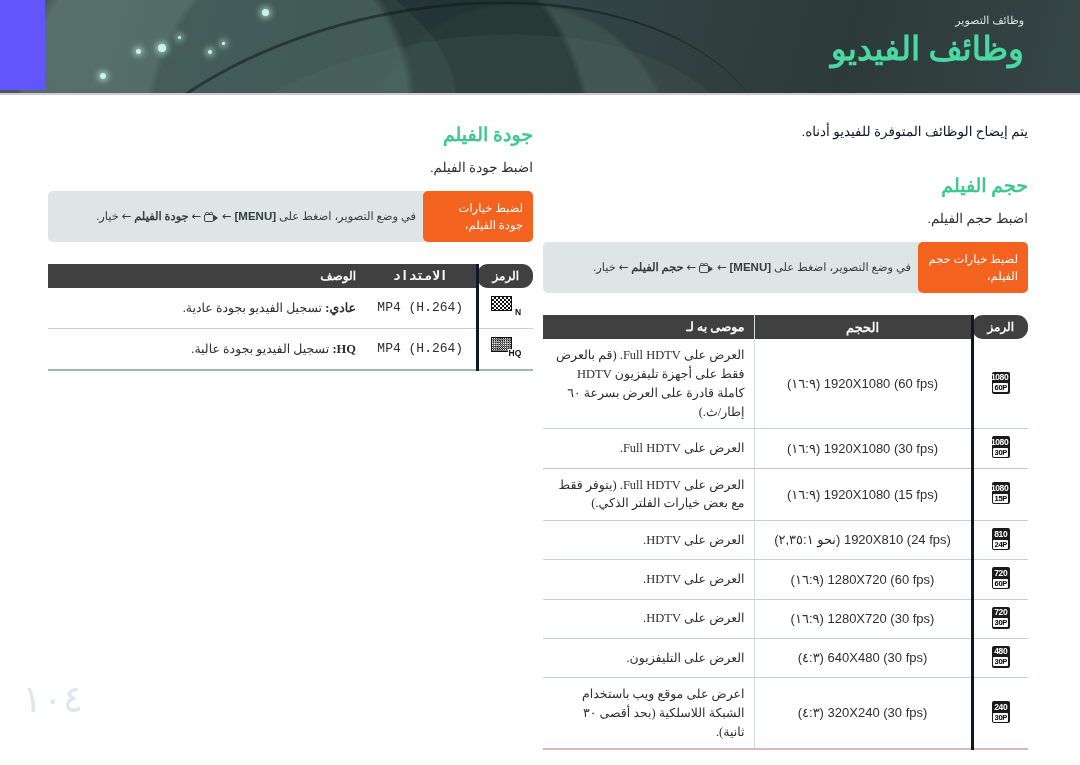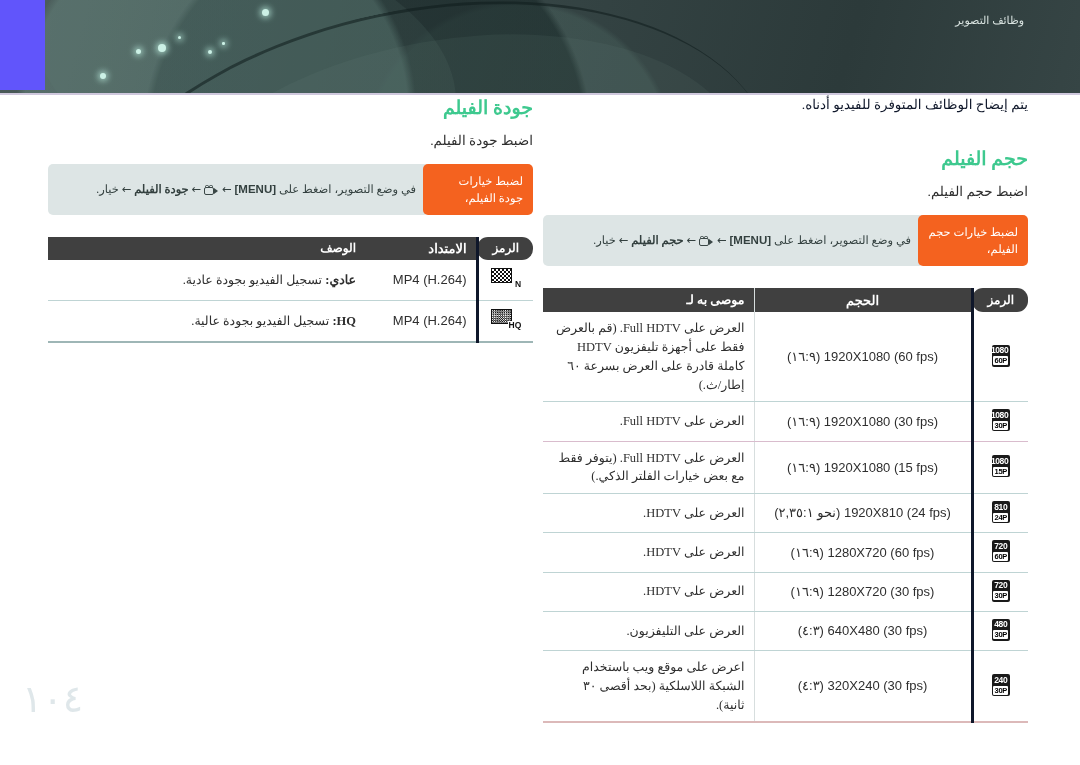--- a/index.html
+++ b/index.html
@@ -99,21 +99,21 @@
     color: #4bd9a2;
     font-size: 33px;
     font-weight: bold;
     line-height: 1.2;
     z-index: 4;
   }
 
   
   .col {
     position: absolute;
-    top: 96px;
+    top: 123px;
     width: 485px;
   }
   .col-right { right: 52px; }
   .col-left  { left: 48px; }
 
   .intro-line {
     font-size: 13.5px;
     color: #0f172a;
     text-align: right;
     margin-bottom: 34px;
@@ -225,21 +225,21 @@
     line-height: 1.5;
     border-bottom: 1px solid #bfd4d4;
   }
   tbody tr:last-child td { border-bottom: 2px solid #9eb6b6; }
   .c-sym {
     width: 56px;
     text-align: center !important;
     border-left: 3px solid #0f172a;
     border-radius: 11px;
   }
-  .c-ext { width: 112px; text-align: right; font-family: Liberation Sans, sans-serif; font-size: 13px; }
+  .c-ext { width: 112px; text-align: center; font-family: Liberation Mono, monospace; font-size: 13px; }
   .c-desc { text-align: right; }
   .c-size {
     width: 218px;
     text-align: center !important;
     font-family: "Liberation Sans", sans-serif;
     font-size: 13px;
     border-left: 1px solid #d7dede;
     white-space: nowrap;
   }
   .c-rec { text-align: right; font-size: 12.5px; }
@@ -338,20 +338,21 @@
     <div class="spark" style="left:136px;top:49px;width:5px;height:5px;"></div>
     <div class="spark" style="left:158px;top:44px;width:8px;height:8px;"></div>
     <div class="spark" style="left:178px;top:36px;width:3px;height:3px;"></div>
     <div class="spark" style="left:208px;top:50px;width:4px;height:4px;"></div>
     <div class="spark" style="left:222px;top:42px;width:2.5px;height:2.5px;"></div>
     <div class="spark" style="left:262px;top:9px;width:7px;height:7px;"></div>
 
     <div class="left-tab"></div>
 
     <div class="banner-eyebrow">وظائف التصوير</div>
+    <div class="banner-title">وظائف الفيديو</div>
   </div>
   <div class="banner-rule"></div>
 
   <div class="col col-right">
 
     <div class="intro-line">يتم إيضاح الوظائف المتوفرة للفيديو أدناه.</div>
 
     <div class="sec-title">حجم الفيلم</div>
     <div class="sec-sub">اضبط حجم الفيلم.</div>
 

